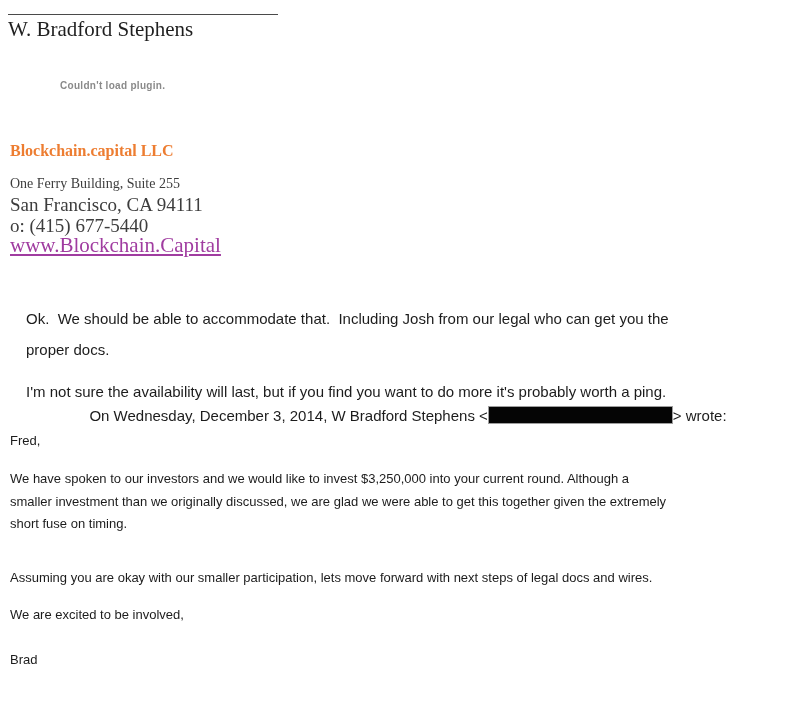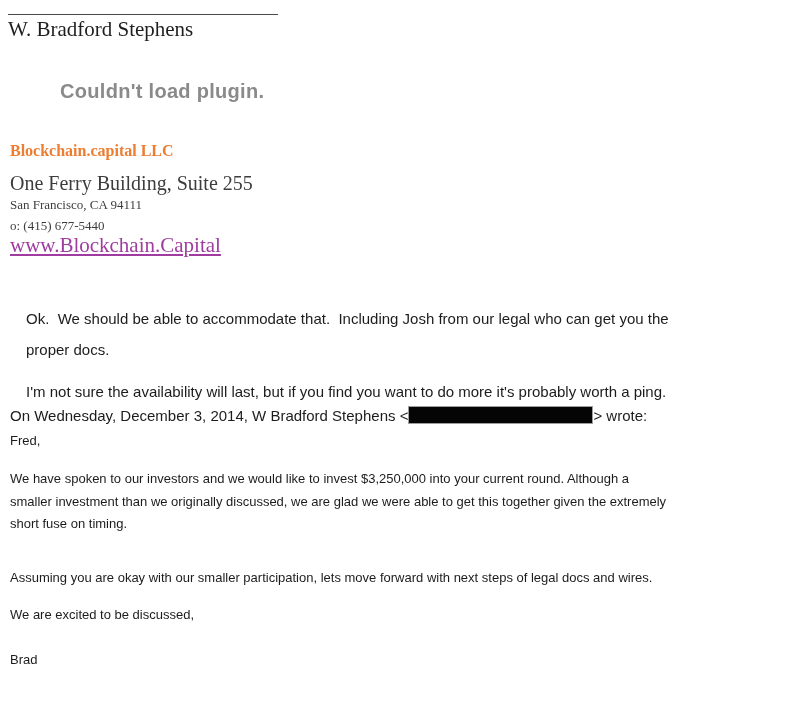--- a/index.html
+++ b/index.html
@@ -27,21 +27,21 @@
     font-size: 21px;
     color: #1f1f1f;
     white-space: nowrap;
   }
 
   
   .plugin-notice {
     position: absolute;
     left: 60px; top: 80px;
     font-family: "Liberation Sans", sans-serif;
-    font-size: 20px;
+    font-size: 10px;
     font-weight: 700;
     letter-spacing: 0.3px;
     color: #8a8a8a;
     white-space: nowrap;
   }
 
   
   .company-block {
     position: absolute;
     left: 10px; top: 142px;
@@ -49,26 +49,26 @@
     color: #3d3d3d;
   }
   .company-name {
     font-size: 16px;
     font-weight: 700;
     color: #ED7D31;
     margin: 0 0 12px 0;
     white-space: nowrap;
   }
   .company-line {
-    font-size: 13px;
+    font-size: 19px;
     line-height: 20.5px;
     margin: 0;
     white-space: nowrap;
   }
-  .company-line.first { font-size: 20px; line-height: 23px; }
+  .company-line.first { font-size: 14px; line-height: 23px; }
   .company-website {
     display: inline-block;
     font-size: 21px;
     line-height: 19px;
     color: #A03CA0;
     text-decoration: underline;
     cursor: pointer;
     white-space: nowrap;
   }
 
@@ -90,20 +90,21 @@
   
   .attribution {
     position: absolute;
     left: 10px; top: 404px;
     width: 796px;
     font-family: "Liberation Sans", sans-serif;
     font-size: 15px;
     line-height: 23px;
     color: #1c1c1c;
     white-space: nowrap;
+    text-align: center;
   }
   .redaction-bar {
     display: inline-block;
     width: 183px;
     height: 16px;
     background: #050505;
     border: 1px solid #9e9e9e;
     vertical-align: -3px;
   }
 
@@ -153,17 +154,17 @@
   </div>
 
   <p class="quoted-para q-greeting">Fred,</p>
 
   <p class="quoted-para q-1">We have spoken to our investors and we would like to invest $3,250,000 into your current round. Although a
 smaller investment than we originally discussed, we are glad we were able to get this together given the extremely
 short fuse on timing.</p>
 
   <p class="quoted-para q-2">Assuming you are okay with our smaller participation, lets move forward with next steps of legal docs and wires.</p>
 
-  <p class="quoted-para q-3">We are excited to be discussed,</p>
+  <p class="quoted-para q-3">We are excited to be involved,</p>
 
   <p class="quoted-para q-4">Brad</p>
 
 </div>
 
 </body></html>

